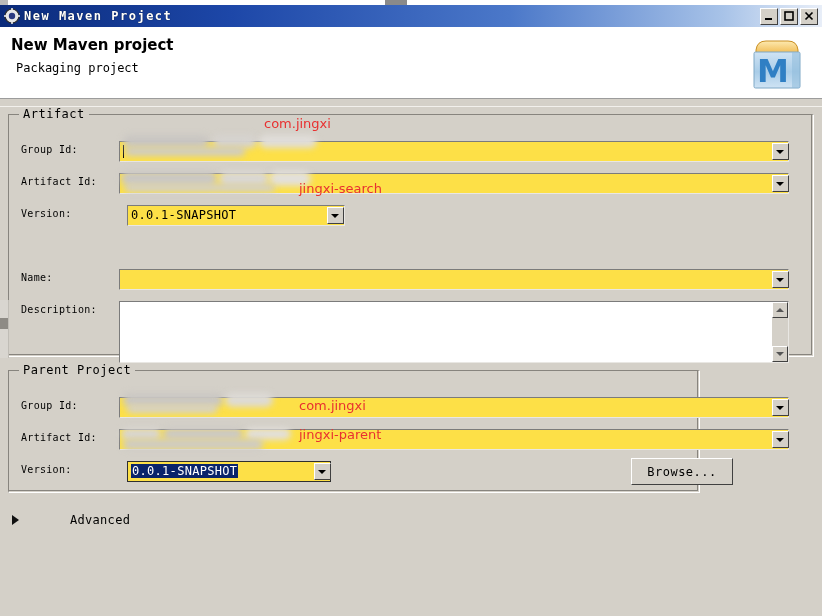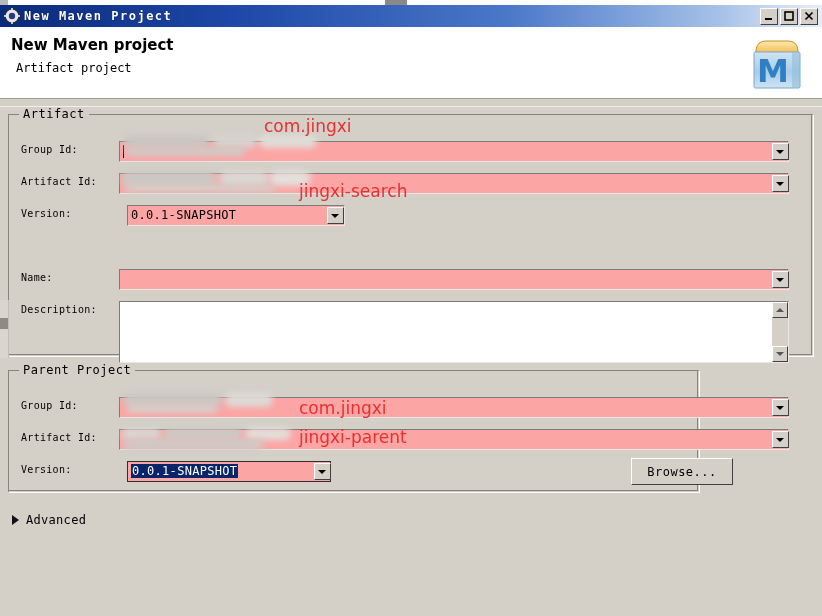--- a/index.html
+++ b/index.html
@@ -180,21 +180,21 @@
     font-family: "DejaVu Sans Mono", monospace;
     font-size: 10px;
     color: #000;
     white-space: nowrap;
     letter-spacing: 0.3px;
   }
 
   
   .field {
     position: absolute;
-    background: #fca5a5;
+    background: #fde047;
     border-top: 1px solid #7b7b7b;
     border-left: 1px solid #7b7b7b;
     border-right: 1px solid #e9e7e3;
     border-bottom: 1px solid #e9e7e3;
     box-sizing: border-box;
     overflow: hidden;
   }
   .field .ftext {
     position: absolute;
     left: 3px; top: 2px;
@@ -246,21 +246,21 @@
   .smudge .blob {
     position: absolute;
     border-radius: 9px;
     filter: blur(3px);
   }
 
   
   .annot {
     position: absolute;
     font-family: "DejaVu Sans", sans-serif;
-    font-size: 17px;
+    font-size: 13px;
     color: #e83030;
     white-space: nowrap;
     letter-spacing: 0px;
     z-index: 5;
   }
 
   
   .tarea {
     position: absolute;
     background: #ffffff;
@@ -337,20 +337,21 @@
     border-top: 5px solid transparent;
     border-bottom: 5px solid transparent;
     border-left: 7px solid #111;
     margin-right: 7px;
   }
   #advanced .adv-label {
     font-family: "DejaVu Sans Mono", monospace;
     font-size: 12px;
     color: #000;
     letter-spacing: 0.3px;
+    margin-left: 44px;
   }
 
   
   #left-artifact {
     position: absolute;
     left: 0px; top: 300px;
     width: 8px; height: 58px;
     background: #d9d6d0;
     border-right: 1px solid #c0bdb6;
   }
@@ -400,21 +401,21 @@
       <div class="win-btn">
         <svg width="12" height="12" viewBox="0 0 12 12">
             <path d="M2.5 2.5 L9.5 9.5 M9.5 2.5 L2.5 9.5" stroke="#000" stroke-width="1.7" fill="none"></path>
           </svg>
       </div>
     </div>
   </div>
 
   <div id="header">
     <div class="h-title">New Maven project</div>
-    <div class="h-sub">Artifact project</div>
+    <div class="h-sub">Packaging project</div>
     <div id="maven-icon">
       <svg width="58" height="56" viewBox="0 0 58 56">
         <defs>
           <linearGradient id="boxg" x1="0" y1="0" x2="0" y2="1">
             <stop offset="0%" stop-color="#cfe3f4"></stop>
             <stop offset="55%" stop-color="#a9cde8"></stop>
             <stop offset="100%" stop-color="#cfe3f4"></stop>
           </linearGradient>
           <linearGradient id="lidg" x1="0" y1="0" x2="0" y2="1">
             <stop offset="0%" stop-color="#fde9b0"></stop>

